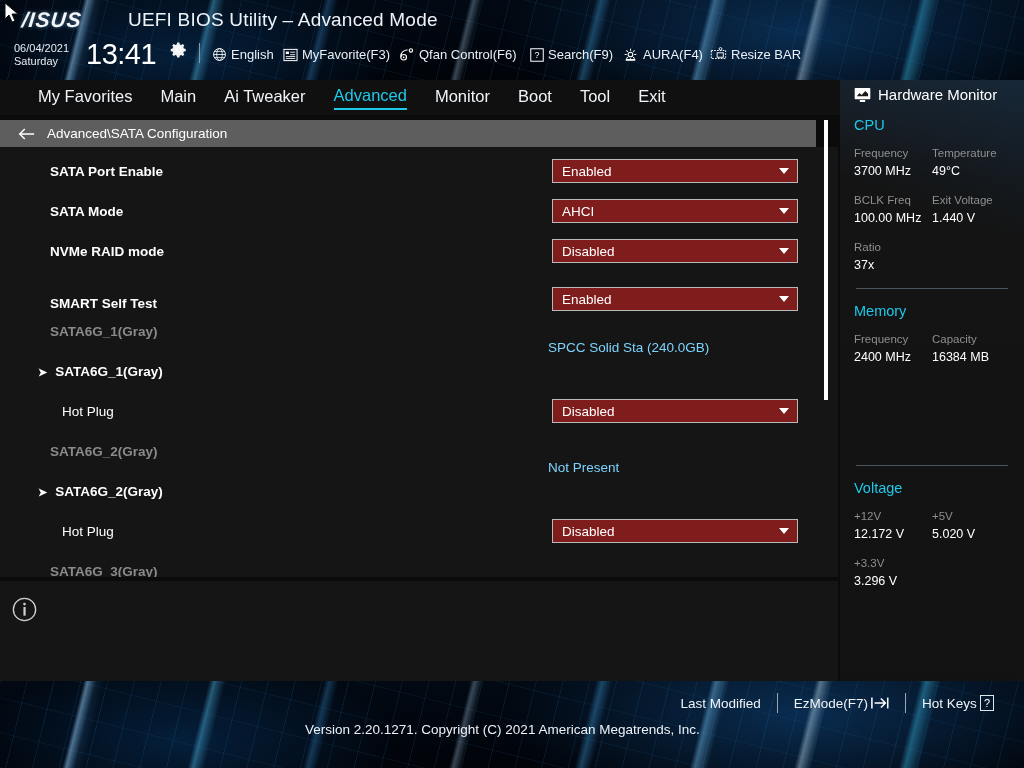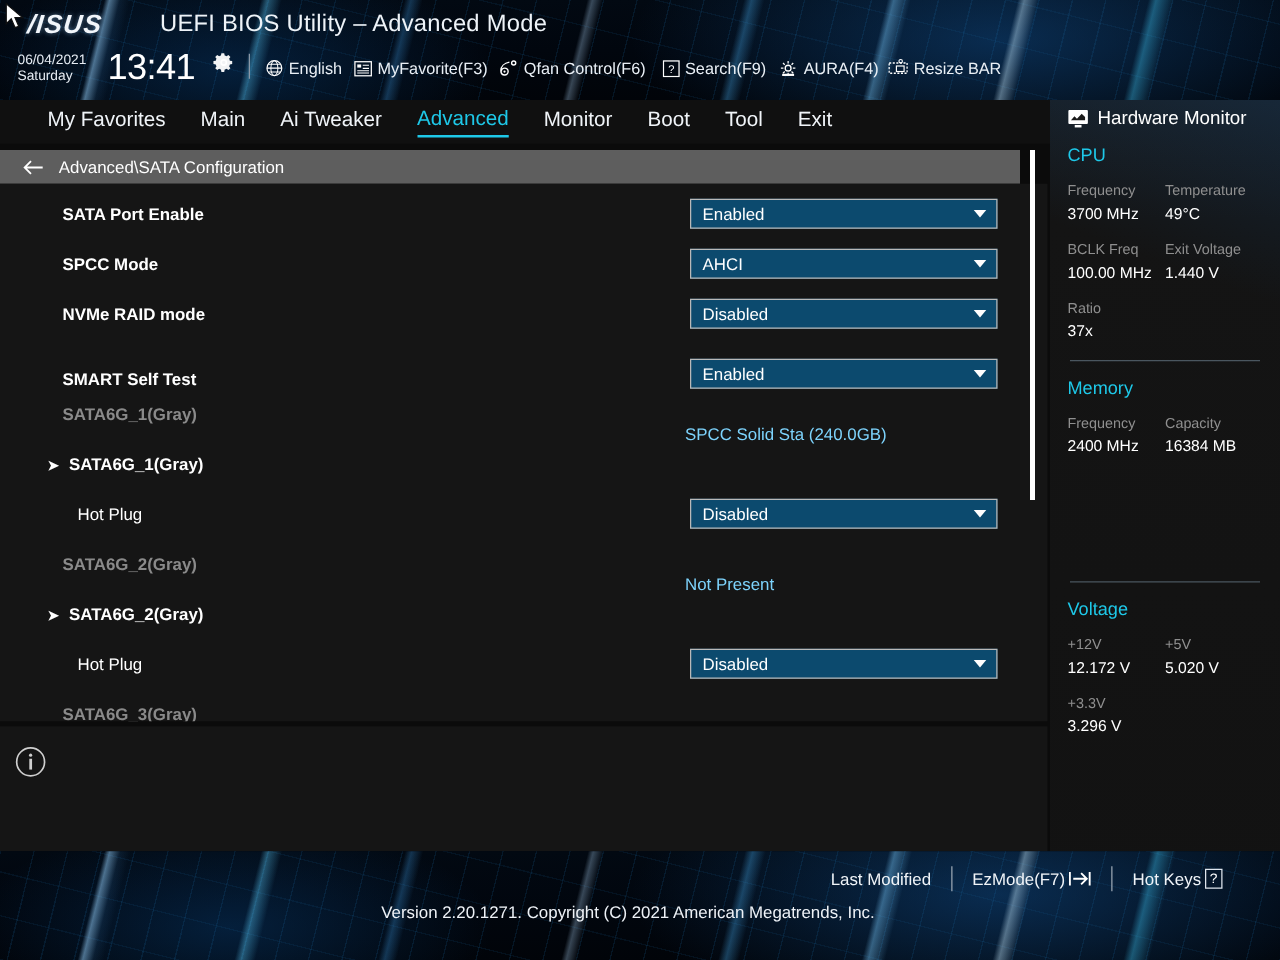--- a/index.html
+++ b/index.html
@@ -96,21 +96,21 @@
   .row { position: absolute; left: 0; width: 838px; height: 40px; display: flex; align-items: center; }
   .row-label { font-size: 13.5px; color: #ffffff; white-space: nowrap; }
   .row-label.dim { color: #8a8a8a; }
   .row-label.indent1 { margin-left: 50px; font-weight: bold; }
   .row-label.indent2 { margin-left: 62px; }
   .arrow-glyph { color: #ffffff; font-size: 11px; margin-right: 8px; }
   .row-value-text { position: absolute; left: 548px; font-size: 13.5px; color: #7dd3fc; white-space: nowrap; margin-top: 32px; }
 
   .dropdown {
     position: absolute; left: 552px; width: 246px; height: 24px;
-    border: 1px solid #b9b9b9; background: #0c4a6e;
+    border: 1px solid #b9b9b9; background: #7f1d1d;
     display: flex; align-items: center; justify-content: space-between;
     padding: 0 8px 0 9px; cursor: pointer;
   }
   .dropdown span { font-size: 13.5px; color: #ffffff; }
   .caret { width: 0; height: 0; border-left: 5px solid transparent; border-right: 5px solid transparent; border-top: 6px solid #ffffff; }
 
   
   #scrollbar-track { position: absolute; left: 824px; top: 147px; width: 4px; height: 430px; background: #151515; }
   #scrollbar-thumb { position: absolute; left: 824px; top: 120px; width: 4px; height: 280px; background: #ffffff; cursor: pointer; }
 
@@ -130,21 +130,21 @@
   .hw-head { font-size: 14.5px; color: #1ec8e8; margin-bottom: 12px; }
   .hw-grid { display: flex; }
   .hw-cell { width: 50%; }
   .hw-k { font-size: 11.5px; color: #8f8f8f; line-height: 17px; }
   .hw-v { font-size: 12.5px; color: #ffffff; line-height: 19px; }
   .hw-pair { margin-bottom: 11px; }
   .hw-divider { height: 1px; background: #4a565f; margin: 13px 2px 0 2px; }
 
   
   #footer { position: absolute; left: 0; top: 681px; width: 1024px; height: 87px; overflow: hidden; }
-  #footer-links { position: absolute; right: 30px; top: 12px; display: flex; align-items: center; gap: 0; }
+  #footer-links { position: absolute; right: 14px; top: 12px; display: flex; align-items: center; gap: 0; }
   .flink { font-size: 13.5px; color: #f0f4f8; display: flex; align-items: center; gap: 3px; padding: 0 16px; cursor: pointer; white-space: nowrap; }
   .fsep { width: 1px; height: 20px; background: #9aa6b3; }
   #copyright { position: absolute; left: 305px; top: 41px; font-size: 13.5px; color: #eef2f7; }
   .keybox { border: 1px solid #dfe6ee; font-size: 11px; line-height: 12px; padding: 1px 3px; color: #fff; }
 </style>
 </head>
 <body>
 
 <div id="root">
 
@@ -246,21 +246,21 @@
   <div id="content">
 
   <div class="row" style="top: 4px;">
         <div class="row-label indent1">SATA Port Enable</div>
         <div class="dropdown">
           <span>Enabled</span>
           <div class="caret"></div>
         </div>
       </div>
       <div class="row" style="top: 44px;">
-        <div class="row-label indent1">SPCC Mode</div>
+        <div class="row-label indent1">SATA Mode</div>
         <div class="dropdown">
           <span>AHCI</span>
           <div class="caret"></div>
         </div>
       </div>
       <div class="row" style="top: 84px;">
         <div class="row-label indent1">NVMe RAID mode</div>
         <div class="dropdown">
           <span>Disabled</span>
           <div class="caret"></div>

